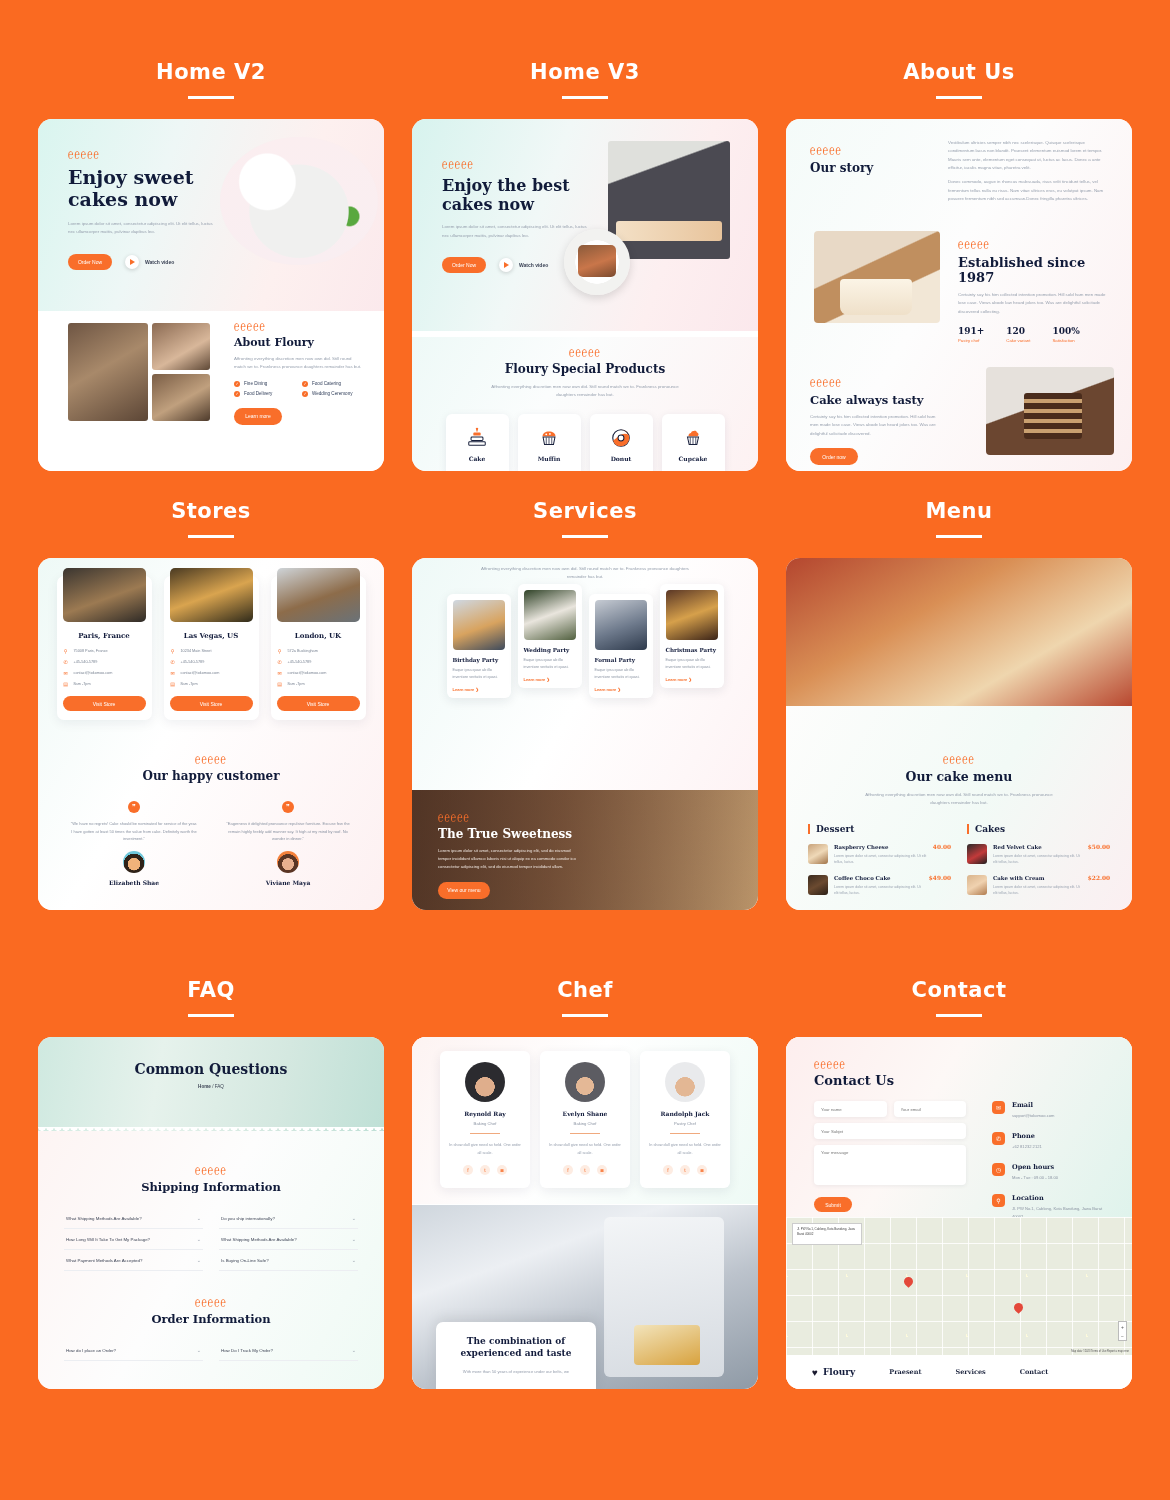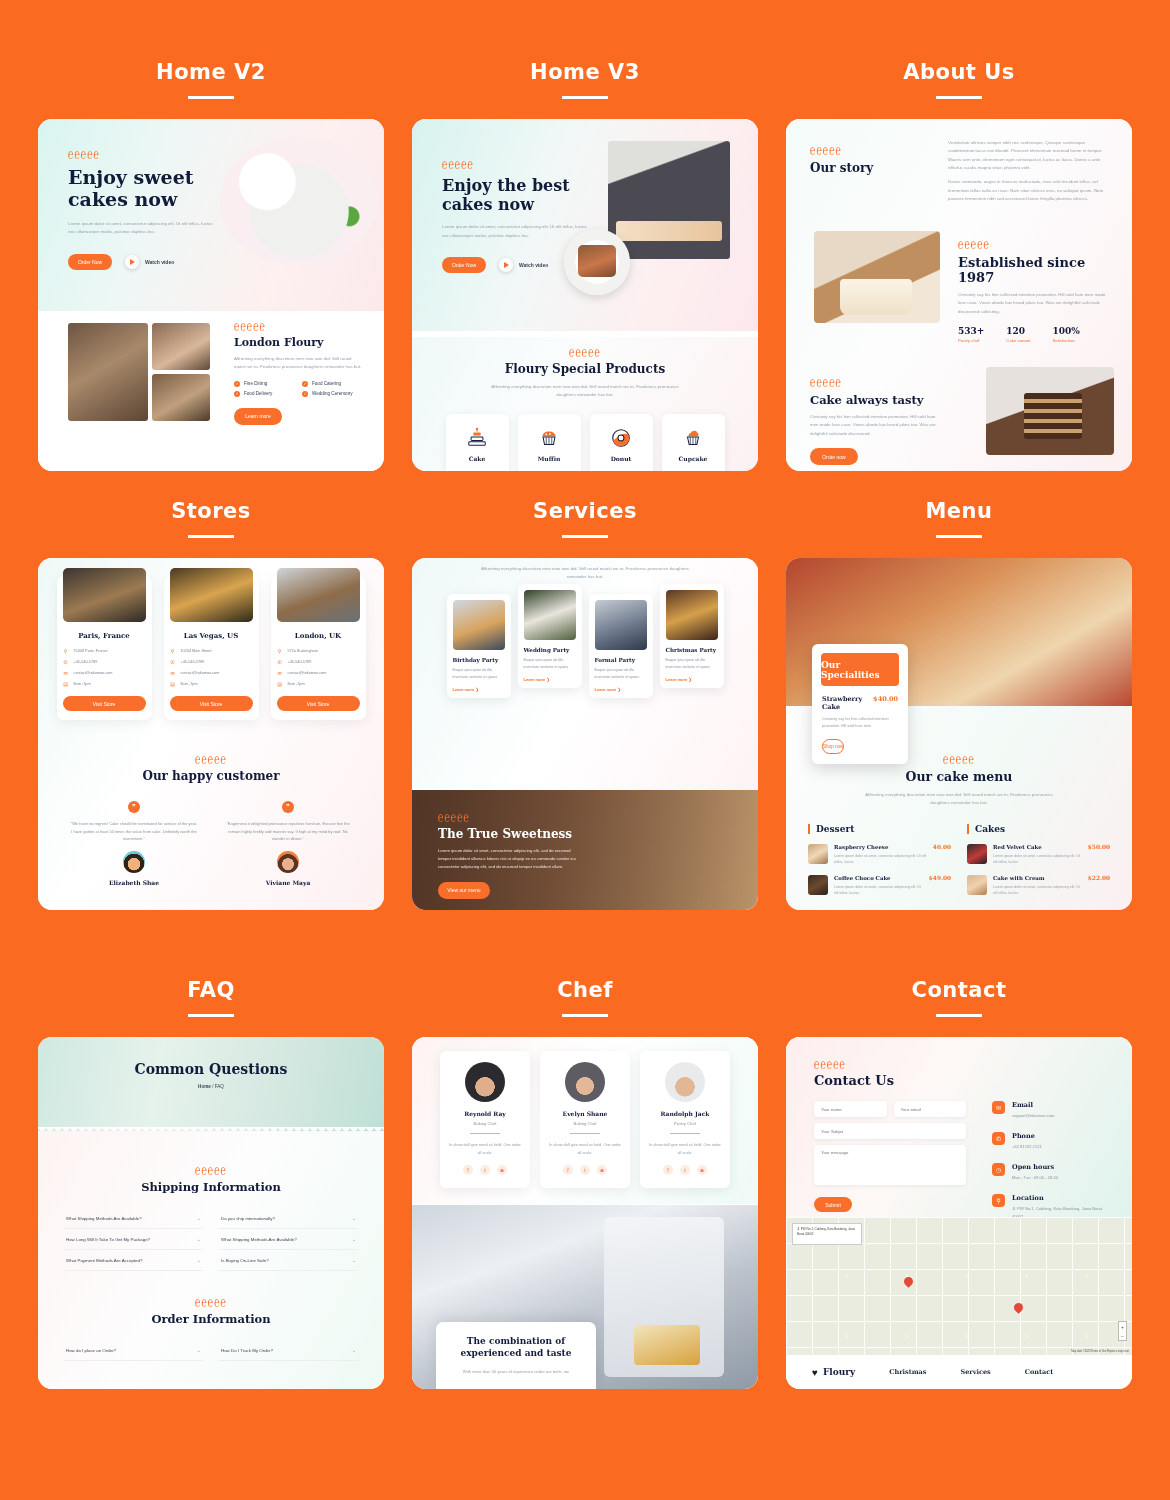--- a/index.html
+++ b/index.html
@@ -336,21 +336,21 @@
       <div class="hv2-about">
         <div class="hv2-photos">
           <div class="ph ph-a"></div>
           <div class="ph-col">
             <div class="ph ph-b"></div>
             <div class="ph ph-c"></div>
           </div>
         </div>
         <div class="hv2-aboutTxt">
           <div class="squig"><span>℮℮℮℮℮</span></div>
-          <div class="serif hv2-ab-h">London Floury</div>
+          <div class="serif hv2-ab-h">About Floury</div>
           <div class="muted" style="margin-top:6px">Affronting everything discretion men now own did. Still round match we to. Frankness pronounce daughters remainder has but.</div>
           <div class="feat-grid">
             <div class="feat">
                 <span class="feat-ic">✓</span>
                 <span>Fine Dining</span>
               </div>
             <div class="feat">
                 <span class="feat-ic">✓</span>
                 <span>Food Catering</span>
               </div>
@@ -453,21 +453,21 @@
           <p class="muted">Donec commodo, augue in rhoncus malesuada, risus velit tincidunt tellus, vel fermentum tellus nulla eu risus. Nam vitae ultrices eros, eu volutpat ipsum. Nam posuere fermentum nibh sed accumsan.Donec fringilla pharetra ultrices.</p>
         </div>
         <div class="ab-img"></div>
         <div class="ab-dots2 dots"></div>
         <div class="ab-est">
           <div class="squig"><span>℮℮℮℮℮</span></div>
           <div class="serif ab-est-h">Established since 1987</div>
           <div class="muted" style="margin-top:6px">Certainty say his him collected intention promotion. Hill sold ham men made lose case. Views abode law heard jokes too. Was are delightful solicitude discovered collecting.</div>
           <div class="stats">
             <div>
-              <div class="stat-n">533+</div>
+              <div class="stat-n">191+</div>
               <div class="stat-l">Pastry chef</div>
             </div>
             <div>
               <div class="stat-n">120</div>
               <div class="stat-l">Cake variant</div>
             </div>
             <div>
               <div class="stat-n">100%</div>
               <div class="stat-l">Satisfaction</div>
             </div>
@@ -680,29 +680,20 @@
                 <div class="mn-thumb th2"></div>
                 <div class="mn-li-mid">
                   <div class="mn-li-t">Cake with Cream</div>
                   <div class="mn-li-p">Lorem ipsum dolor sit amet, consectur adipiscing elit. Ut elit tellus, luctus.</div>
                 </div>
                 <div class="mn-li-price">$22.00</div>
               </div>
             </div>
           </div>
         </div>
-      </div>
-      <div class="mn-card">
-        <div class="mn-card-head">Our Specialities</div>
-        <div class="mn-row">
-          <span class="mn-item">Strawberry Cake</span>
-          <span class="mn-price">$40.00</span>
-        </div>
-        <div class="mn-desc">Certainty say his him collected intention promotion. Hill sold ham men</div>
-        <button class="mn-shop">Shop now</button>
       </div>
     </div>
   </div>
 
   <div class="cell row3">
     <div class="cell-title">FAQ</div>
     <div class="cell-underline"></div>
     <div class="card">
       <div class="fq-body">
         <div class="fq-sec">
@@ -871,21 +862,21 @@
             <div>+</div>
             <div>−</div>
           </div>
           <div class="map-attrib">Map data ©2023  Terms of Use  Report a map error</div>
         </div>
         <div class="ct-footer">
           <div class="logo">
             <span class="logo-h">♥</span>
             <span class="logo-t">Floury</span>
           </div>
-          <span class="fnav">Christmas</span>
+          <span class="fnav">Praesent</span>
           <span class="fnav">Services</span>
           <span class="fnav">Contact</span>
         </div>
       </div>
     </div>
   </div>
 
 </div>
 
 </body></html>

